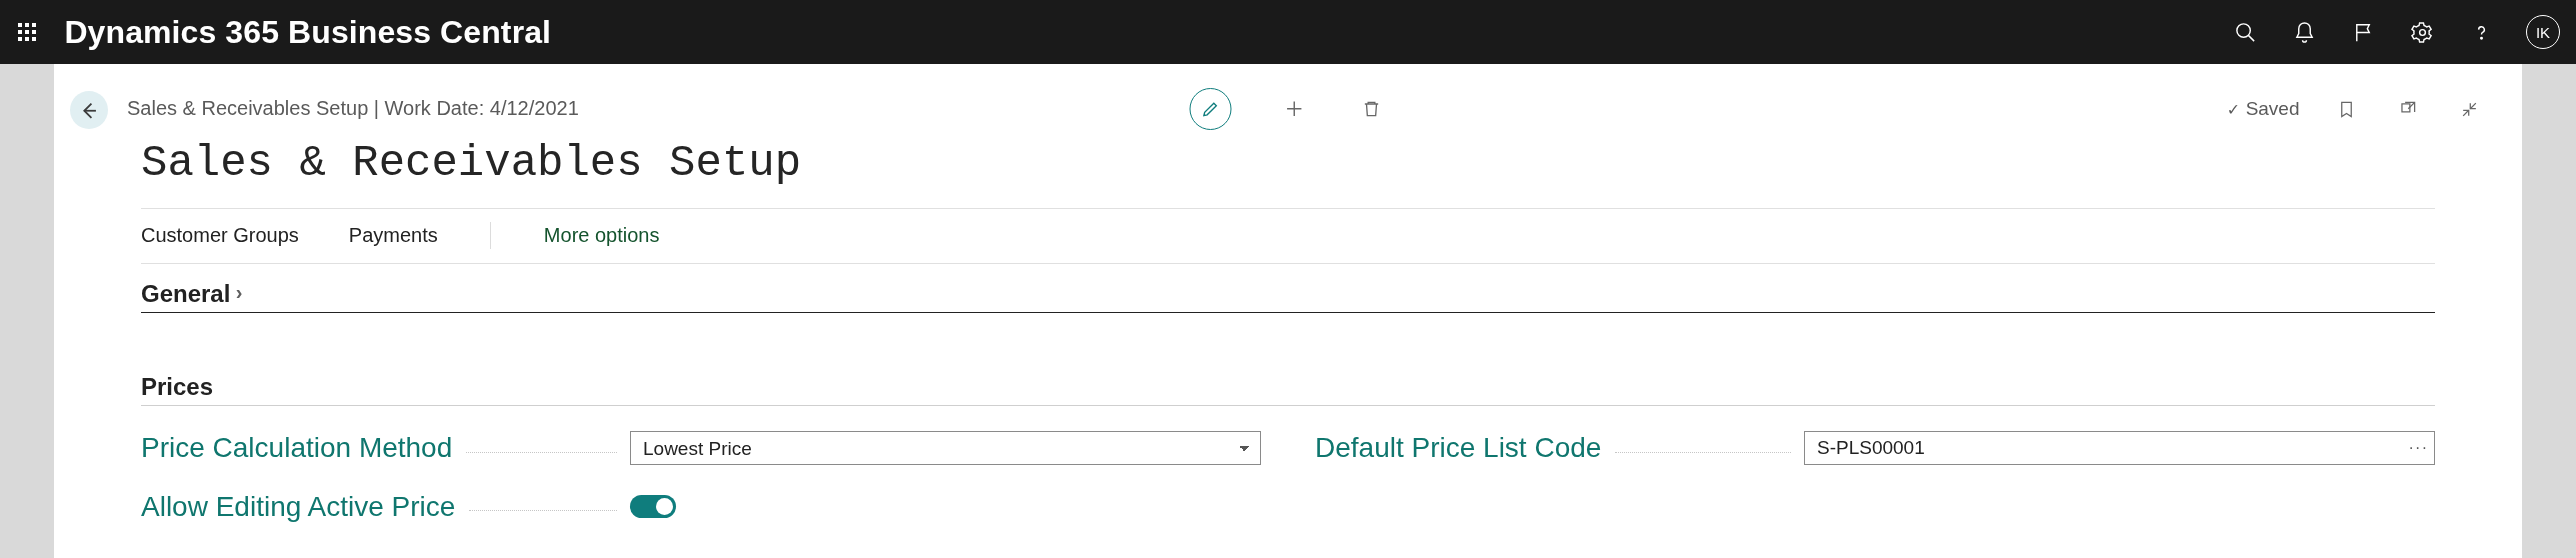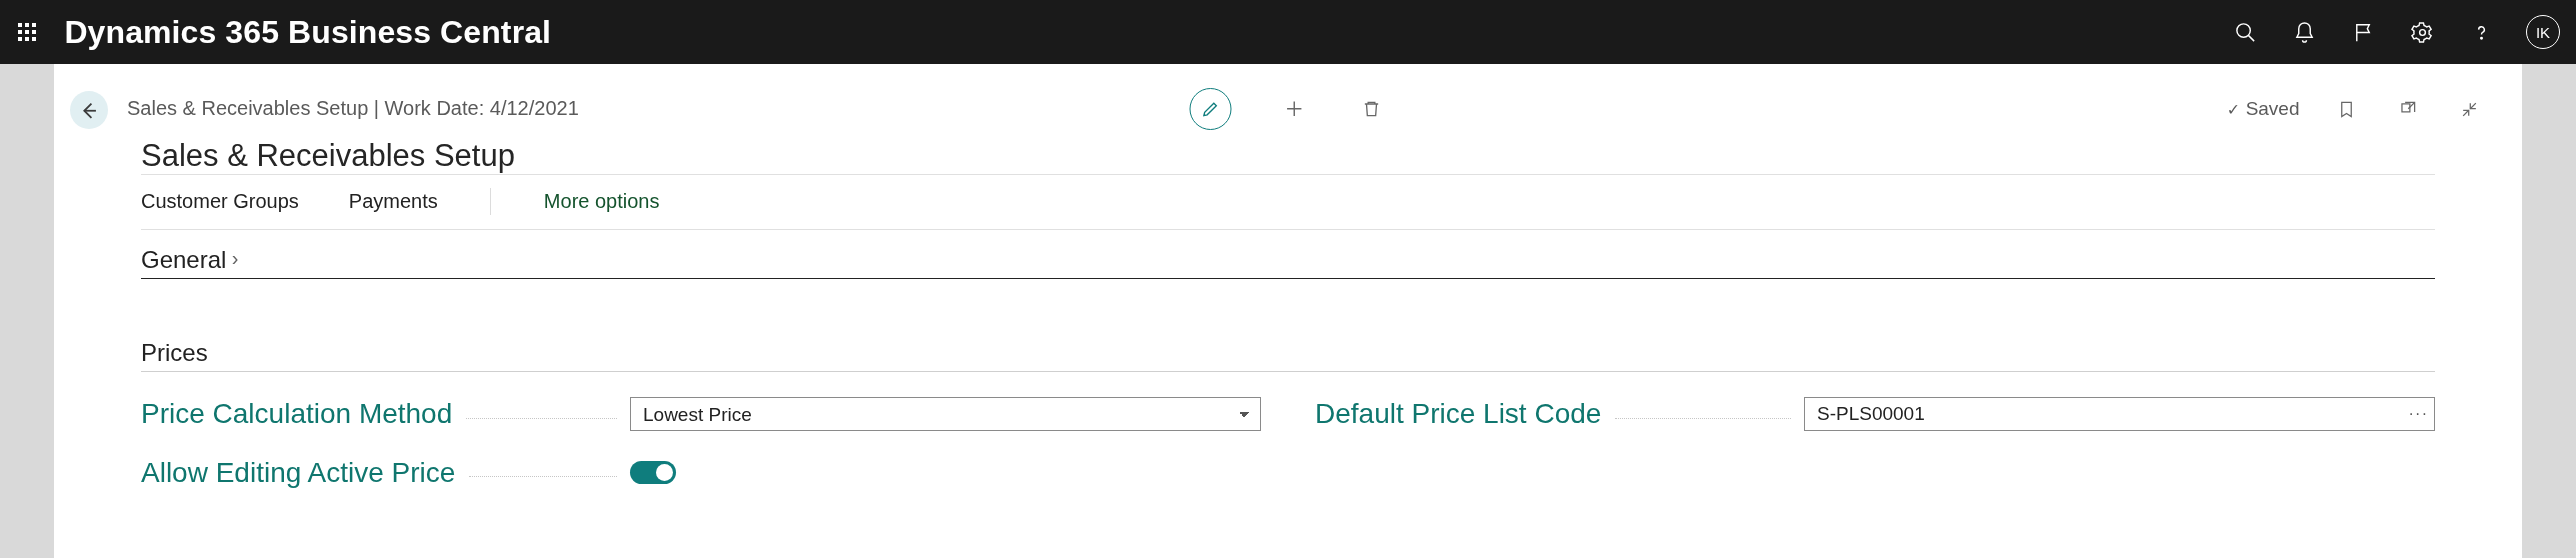--- a/index.html
+++ b/index.html
@@ -131,62 +131,64 @@
     content: "✓";
     font-size: 16px;
     color: #5a5a5a;
   }
 
   
   .content {
     padding: 0 87px 27px 87px;
   }
   .page-title {
-    font-size: 31px;
+    font-size: 44px;
     font-weight: 300;
     color: #252525;
+    margin-bottom: 20px;
+    font-family: Liberation Mono, monospace;
   }
 
   .hr-thin { border: none; border-top: 0.7px solid #e0e0e0; }
 
   .action-row {
     display: flex;
     align-items: center;
     gap: 50px;
     padding: 13.4px 0;
     font-size: 20px;
   }
   .action-item { color: #222; cursor: pointer; }
   .action-sep {
     width: 0.7px; height: 27px; background: #dcdcdc;
     margin: 0 2.7px;
   }
   .more-opts { color: #14532d; cursor: pointer; }
 
   .section-heading {
     font-size: 24px;
-    font-weight: 400;
+    font-weight: 700;
     color: #222;
     padding-bottom: 4px;
     border-bottom: 1.3px solid #222;
     display: flex;
     align-items: center;
     gap: 5.4px;
     margin-top: 16px;
   }
   .section-heading.expands::after {
     content: "›";
     font-size: 20px;
     color: #606060;
     position: relative;
     top: -1.3px;
   }
   .section-heading.plain {
     border-bottom: 0.7px solid #cfcfcf;
-    font-weight: 400;
+    font-weight: 700;
     margin-top: 60px;
   }
 
   
   .form-row {
     display: flex;
     gap: 54px;
     margin-top: 25.5px;
   }
   .form-cell {

